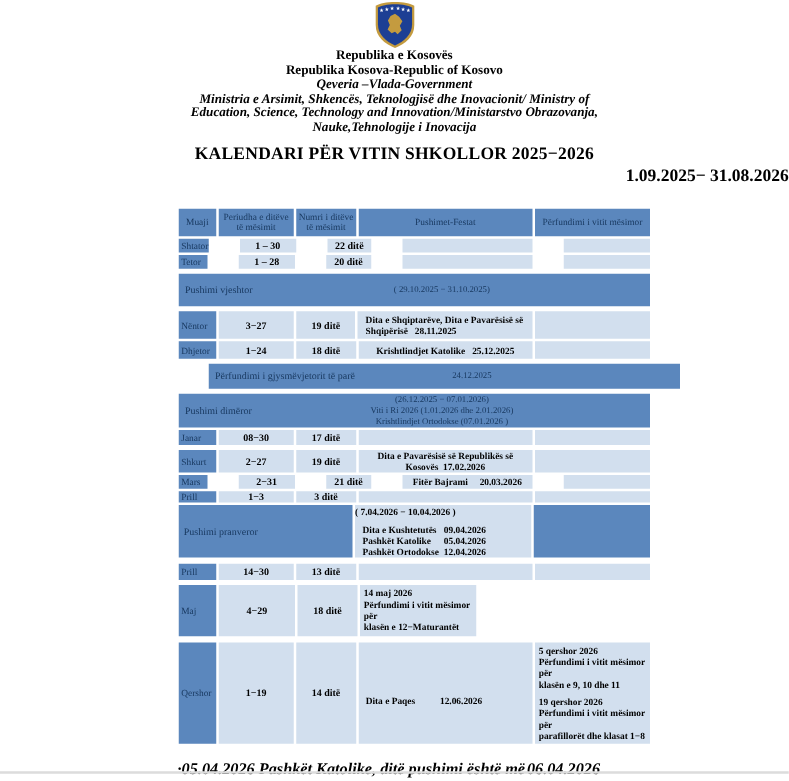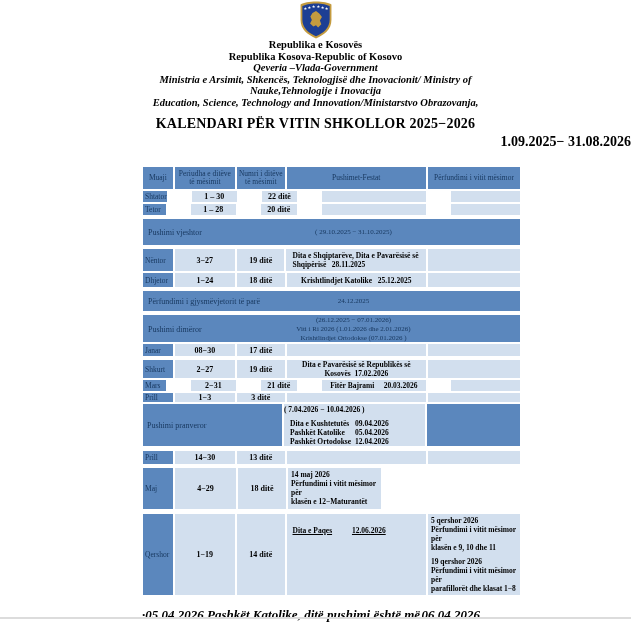--- a/index.html
+++ b/index.html
@@ -29,26 +29,26 @@
   .band{position:relative;background:#5b87bd;width:377px;margin-bottom:2px;}
   .band-label{position:absolute;left:5px;top:50%;transform:translateY(-50%);font-size:8px;color:#17375e;white-space:nowrap;}
   .band-date{position:absolute;left:138px;width:145px;top:50%;transform:translateY(-50%);
              text-align:center;font-size:7px;line-height:9px;color:#17375e;}
   .pair{display:flex;justify-content:space-between;padding:0 30px 0 6px;}
   .pair .pd{min-width:40px;text-align:left;}
   .gap4{margin-top:4px;} .gap5{margin-top:5px;}
   .h-header{min-height:22px;} .h-sm{min-height:11px;gap:23px;} .h-xs{min-height:9px;}
   .h-12{min-height:12px;} .h-13{min-height:13px;} .h-14{min-height:14px;}
   .h-17{min-height:17px;} .h-22{min-height:22px;}
-  .h-vjeshtor{height:26px;} .h-gjysme{height:20px;} .h-dimeror{height:27px;}
+  .h-vjeshtor{height:26px;} .h-gjysme{height:20px;margin-left:24px;} .h-dimeror{height:27px;}
   .h-pranveror{min-height:42px;} .h-maj{min-height:41px;} .h-qershor{min-height:54px;}
   .foot{margin:11px 0 0 142px;width:338px;font-weight:bold;font-style:italic;font-size:13px;}
   .foot .frow{display:flex;justify-content:space-between;line-height:18px;}
   .bottom-line{position:absolute;left:0;top:617px;width:631px;height:2px;background:#dcdcdc;}
-  .pt8{justify-content:flex-start;padding-top:12px;text-decoration:underline;}
+  .pt8{justify-content:center;padding-top:12px;}
   .qend{display:flex;flex-direction:column;justify-content:center;gap:5px;}
 </style>
 </head>
 <body>
 
 <div class="emblem-wrap">
   <svg width="36" height="38" viewBox="0 0 60 64">
     <path d="M30,1 C19,1 9,3 4,6 L4,32 C4,48 16,57 30,63 C44,57 56,48 56,32 L56,6 C51,3 41,1 30,1 Z" fill="#c49b3f"></path>
     <path d="M30,4 C20,4 11,6 7,8.5 L7,31 C7,45.5 18,54 30,59.5 C42,54 53,45.5 53,31 L53,8.5 C49,6 40,4 30,4 Z" fill="#1d3f94"></path>
     <path d="M30,17 L24,20 L20.5,26 L23,32 L20,38 L25.5,43 L30,41 L33.5,44.5 L39,39 L36.5,33 L40,27 L35.5,21 Z" fill="#c49b3f"></path>
@@ -61,22 +61,22 @@
         <text x="48" y="15">★</text>
     </g>
   </svg>
 </div>
 
 <div>
   <div class="hdr">Republika e Kosovës</div>
   <div class="hdr">Republika Kosova-Republic of Kosovo</div>
   <div class="hdr it">Qeveria –Vlada-Government</div>
   <div class="hdr it">Ministria e Arsimit, Shkencës, Teknologjisë dhe Inovacionit/ Ministry of</div>
+  <div class="hdr it">Education, Science, Technology and Innovation/Ministarstvo Obrazovanja,</div>
   <div class="hdr it">Nauke,Tehnologije i Inovacija</div>
-  <div class="hdr it">Education, Science, Technology and Innovation/Ministarstvo Obrazovanja,</div>
 </div>
 
 <div class="title">KALENDARI PËR VITIN SHKOLLOR 2025−2026</div>
 <div class="subtitle">1.09.2025− 31.08.2026</div>
 
 <div class="cal">
 
   <div class="trow h-header">
     <div class="cell c1 blue hcell">Muaji</div>
     <div class="cell c2 blue hcell">Periudha e ditëve të mësimit</div>

